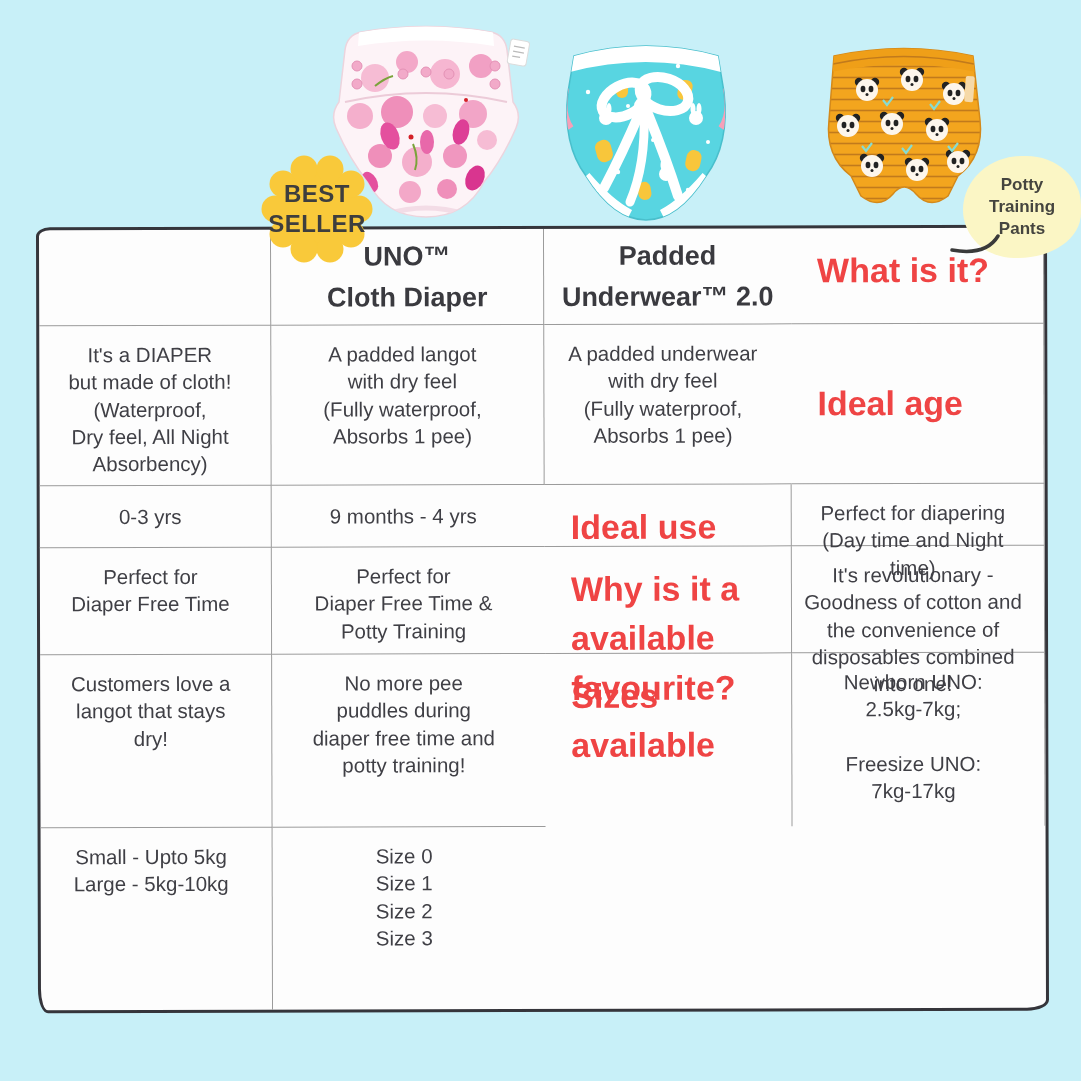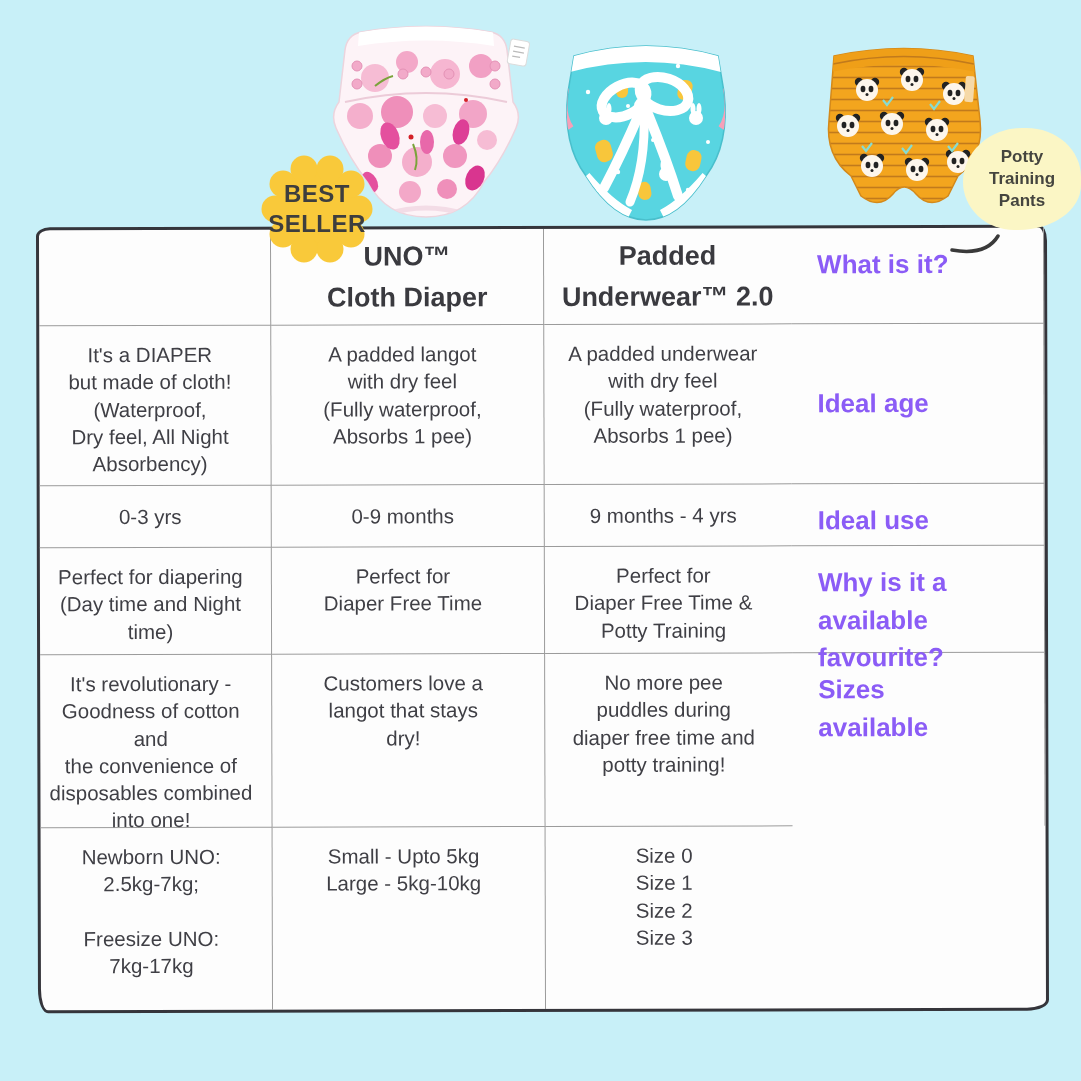--- a/index.html
+++ b/index.html
@@ -18,21 +18,21 @@
   #prod-padded{left:810px;top:28px;width:188px;height:192px;}
 
   
   .best-badge{position:absolute;left:258px;top:150px;width:118px;height:118px;z-index:6;}
   .best-badge .txt{
     position:absolute;left:0;top:29px;width:118px;text-align:center;
     font-weight:bold;font-size:24px;line-height:1.25;color:#3e3e3e;
     white-space:pre-line;letter-spacing:.5px;
   }
   .potty-badge{
-    position:absolute;left:963px;top:128px;width:118px;height:102px;z-index:6;
+    position:absolute;left:963px;top:156px;width:118px;height:102px;z-index:6;
     background:#fbf6c5;
     border-radius:52% 48% 55% 45% / 55% 50% 46% 49%;
     display:flex;align-items:center;justify-content:center;text-align:center;
     font-weight:bold;font-size:17px;line-height:1.3;color:#45453f;
     white-space:pre-line;
   }
   .swoosh{position:absolute;left:946px;top:228px;z-index:7;}
 
   
   .table-wrap{
@@ -51,21 +51,21 @@
   }
   .cell{box-sizing:border-box;border-right:1px solid #9b9b9b;border-bottom:1px solid #9b9b9b;}
   .cell.cend{border-right:none;}
   .cell.rend{border-bottom:none;}
   .hdr{
     display:flex;align-items:center;justify-content:center;text-align:center;
     font-weight:bold;font-size:27px;line-height:1.5;color:#3a3a3f;white-space:pre-line;
   }
   .lbl{
     padding:18px 8px 0 26px;
-    font-weight:bold;font-size:26px;line-height:1.45;color:#8b5cf6;white-space:pre-line;
+    font-weight:bold;font-size:34px;line-height:1.45;color:#ef4444;white-space:pre-line;
   }
   .val{
     padding:15px 16px 0 6px;text-align:center;
     font-size:20.5px;line-height:1.33;color:#3f3f45;white-space:pre-line;
   }
   .vc{display:flex;align-items:center;justify-content:center;padding-top:0;}
   .vc-l{display:flex;align-items:center;padding-top:0;}
 </style>
 </head>
 <body>
@@ -294,21 +294,20 @@
 with dry feel
 (Fully waterproof,
 Absorbs 1 pee)</div>
       <div class="cell val cend">A padded underwear
 with dry feel
 (Fully waterproof,
 Absorbs 1 pee)</div>
 
       <div class="cell lbl vc-l">Ideal age</div>
       <div class="cell val vc">0-3 yrs</div>
-      <div class="cell val vc">0-9 months</div>
       <div class="cell val vc cend">9 months - 4 yrs</div>
 
       <div class="cell lbl">Ideal use</div>
       <div class="cell val">Perfect for diapering
 (Day time and Night
 time)</div>
       <div class="cell val">Perfect for
 Diaper Free Time</div>
       <div class="cell val cend">Perfect for
 Diaper Free Time &amp;

